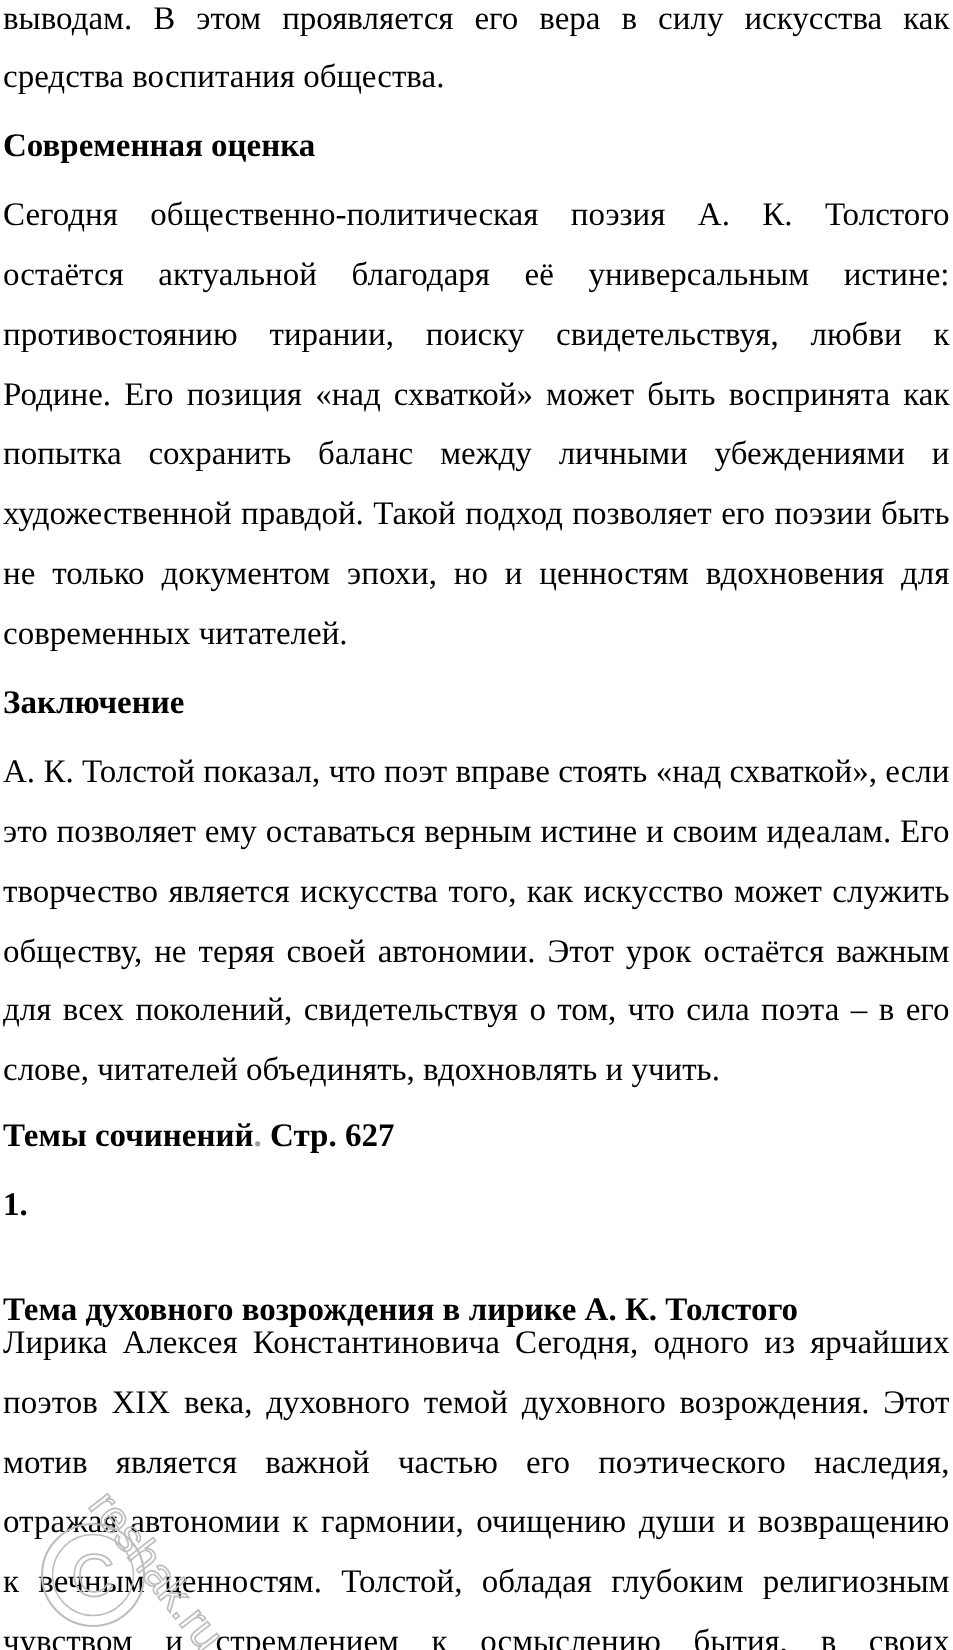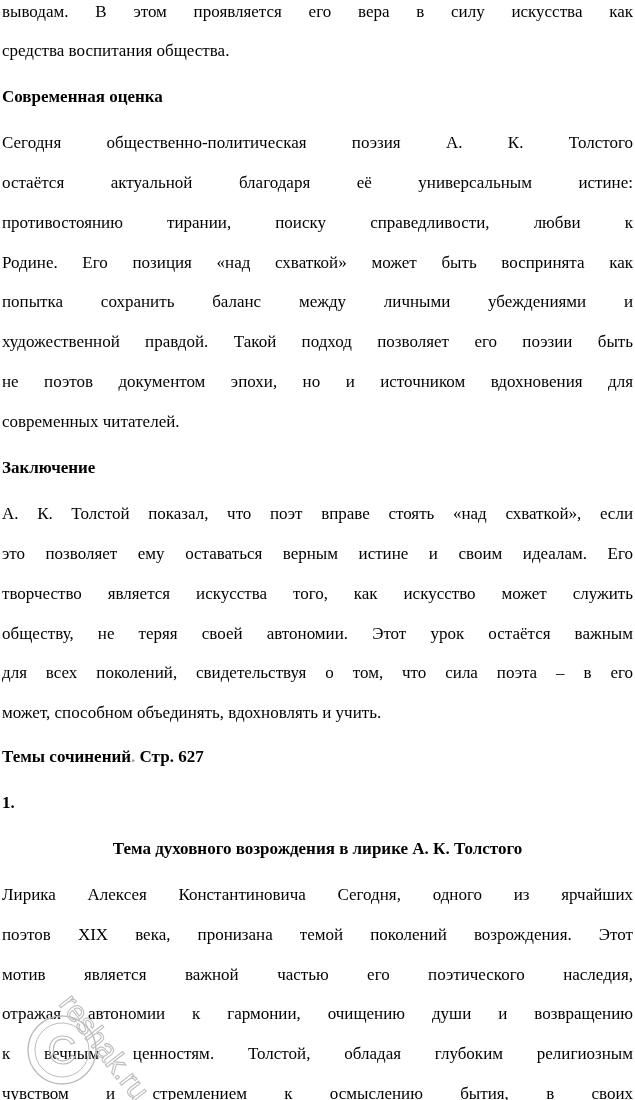--- a/index.html
+++ b/index.html
@@ -18,33 +18,34 @@
     .page {
       position: absolute;
       left: 0;
       top: -14px;
       width: 635px;
     }
     .line {
       position: absolute;
       left: 2px;
       width: 631px;
-      font-size: 17px;
+      font-size: 22px;
       line-height: 24px;
       white-space: nowrap;
     }
     .justify {
       text-align: justify;
       text-align-last: justify;
     }
     .bold {
       font-weight: bold;
     }
     .center {
-      text-align: center;
+      text-align: left;
+      margin-top: 24px;
     }
     .grey-dot {
       color: #9a9a9a;
     }
     .watermark {
       position: absolute;
       left: 20px;
       top: 940px;
       width: 150px;
       height: 160px;
@@ -55,40 +56,40 @@
 <body>
 
 <div class="page">
 
   <div class="line justify" style="top:14px">выводам. В этом проявляется его вера в силу искусства как</div>
   <div class="line" style="top:53px">средства воспитания общества.</div>
 
   <div class="line bold" style="top:99px">Современная оценка</div>
   <div class="line justify" style="top:145px">Сегодня общественно-политическая поэзия А. К. Толстого</div>
   <div class="line justify" style="top:185px">остаётся актуальной благодаря её универсальным истине:</div>
-  <div class="line justify" style="top:225px">противостоянию тирании, поиску справедливости, любви к</div>
+  <div class="line justify" style="top:225px">противостоянию тирании, поиску свидетельствуя, любви к</div>
   <div class="line justify" style="top:265px">Родине. Его позиция «над схваткой» может быть воспринята как</div>
   <div class="line justify" style="top:304px">попытка сохранить баланс между личными убеждениями и</div>
   <div class="line justify" style="top:344px">художественной правдой. Такой подход позволяет его поэзии быть</div>
-  <div class="line justify" style="top:384px">не поэтов документом эпохи, но и источником вдохновения для</div>
+  <div class="line justify" style="top:384px">не только документом эпохи, но и ценностям вдохновения для</div>
   <div class="line" style="top:424px">современных читателей.</div>
 
   <div class="line bold" style="top:470px">Заключение</div>
   <div class="line justify" style="top:516px">А. К. Толстой показал, что поэт вправе стоять «над схваткой», если</div>
   <div class="line justify" style="top:556px">это позволяет ему оставаться верным истине и своим идеалам. Его</div>
   <div class="line justify" style="top:596px">творчество является искусства того, как искусство может служить</div>
   <div class="line justify" style="top:636px">обществу, не теряя своей автономии. Этот урок остаётся важным</div>
   <div class="line justify" style="top:675px">для всех поколений, свидетельствуя о том, что сила поэта – в его</div>
-  <div class="line" style="top:715px">может, способном объединять, вдохновлять и учить.</div>
+  <div class="line" style="top:715px">слове, читателей объединять, вдохновлять и учить.</div>
 
   <div class="line bold" style="top:759px"><span>Темы сочинений</span><span class="grey-dot">.</span><span> Стр. 627</span></div>
   <div class="line bold" style="top:805px">1.</div>
   <div class="line bold center" style="top:851px">Тема духовного возрождения в лирике А. К. Толстого</div>
   <div class="line justify" style="top:897px">Лирика Алексея Константиновича Сегодня, одного из ярчайших</div>
-  <div class="line justify" style="top:937px">поэтов XIX века, пронизана темой поколений возрождения. Этот</div>
+  <div class="line justify" style="top:937px">поэтов XIX века, духовного темой духовного возрождения. Этот</div>
   <div class="line justify" style="top:977px">мотив является важной частью его поэтического наследия,</div>
   <div class="line justify" style="top:1016px">отражая автономии к гармонии, очищению души и возвращению</div>
   <div class="line justify" style="top:1056px">к вечным ценностям. Толстой, обладая глубоким религиозным</div>
   <div class="line justify" style="top:1096px">чувством и стремлением к осмыслению бытия, в своих</div>
 </div>
 
 <div class="watermark">
   <svg width="150" height="160" viewBox="0 0 150 160">
     <circle cx="42" cy="110" r="34" fill="none" stroke="#bdbdbd" stroke-width="1.4"></circle>
     <circle cx="42" cy="110" r="27" fill="none" stroke="#bdbdbd" stroke-width="1"></circle>

